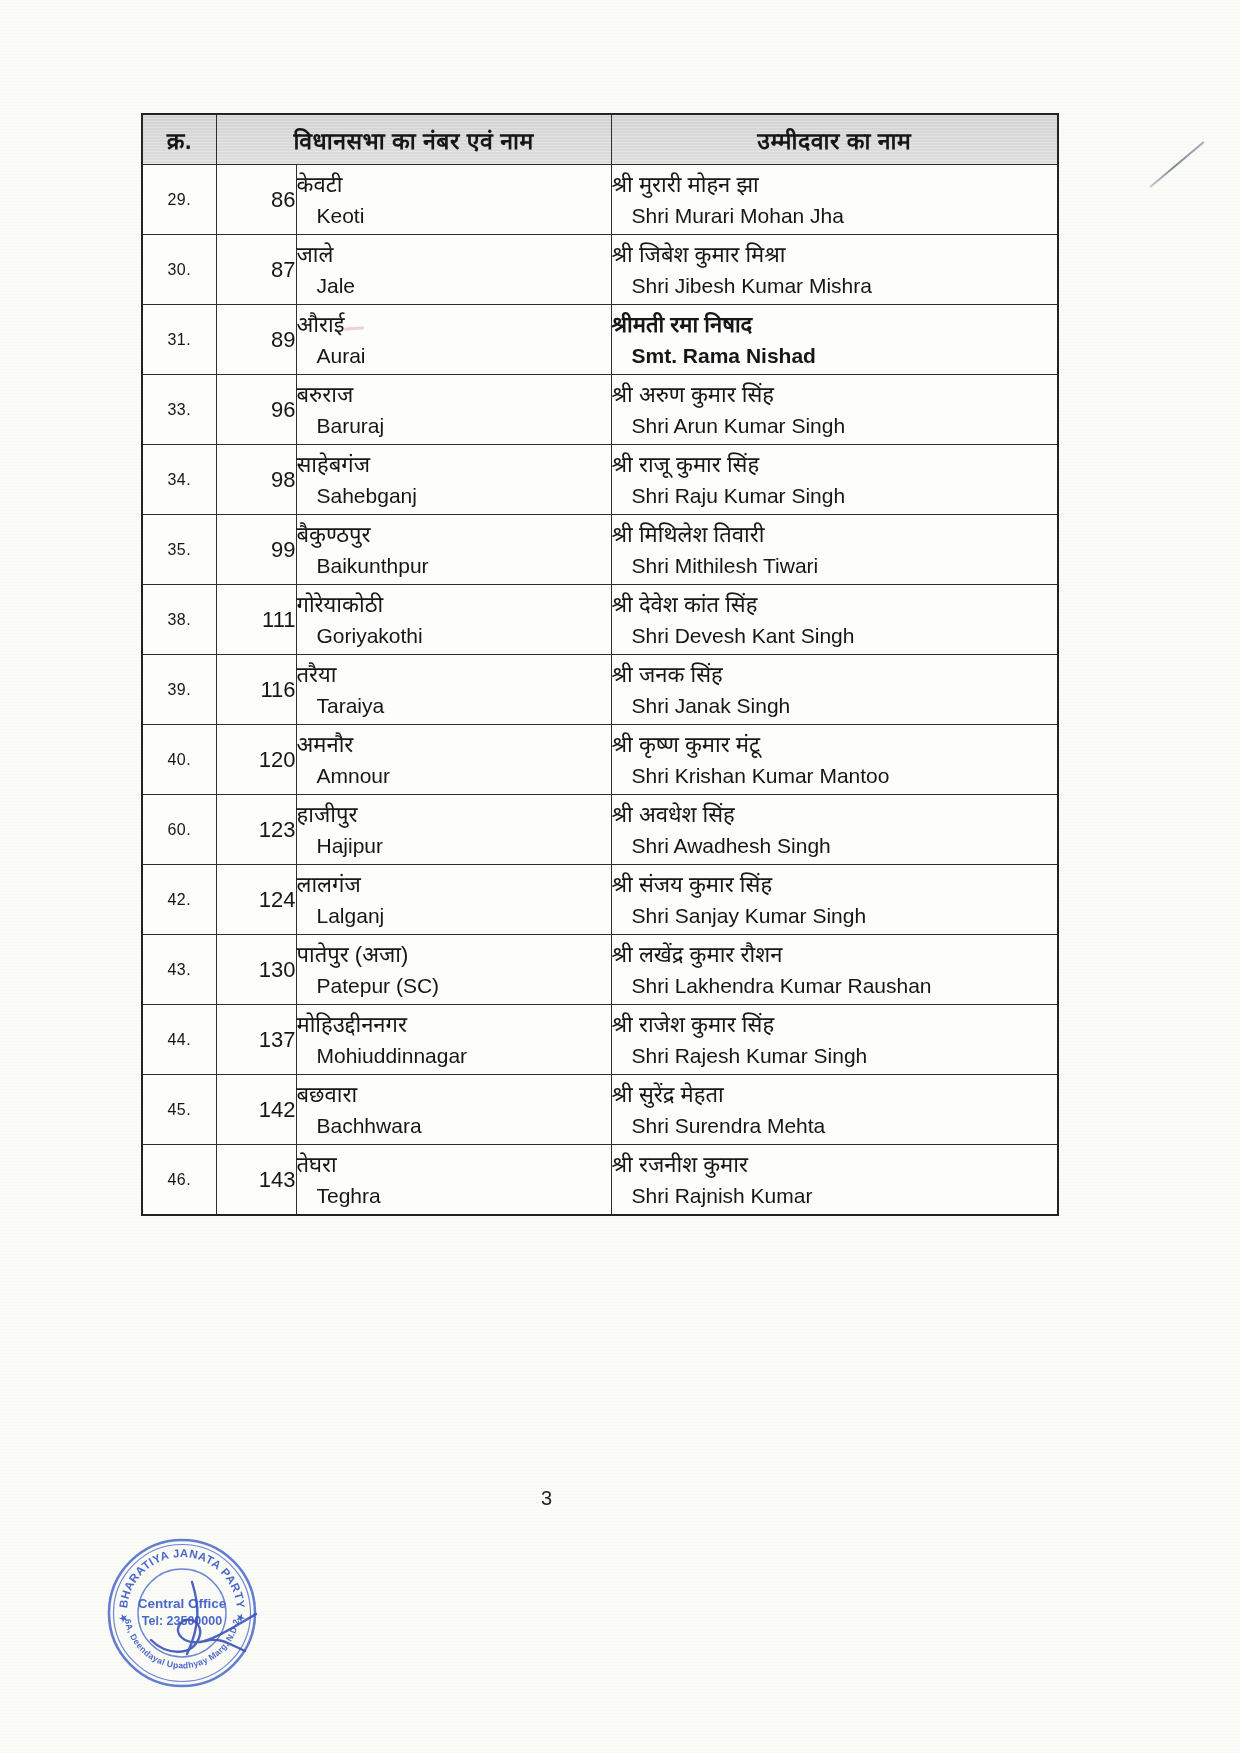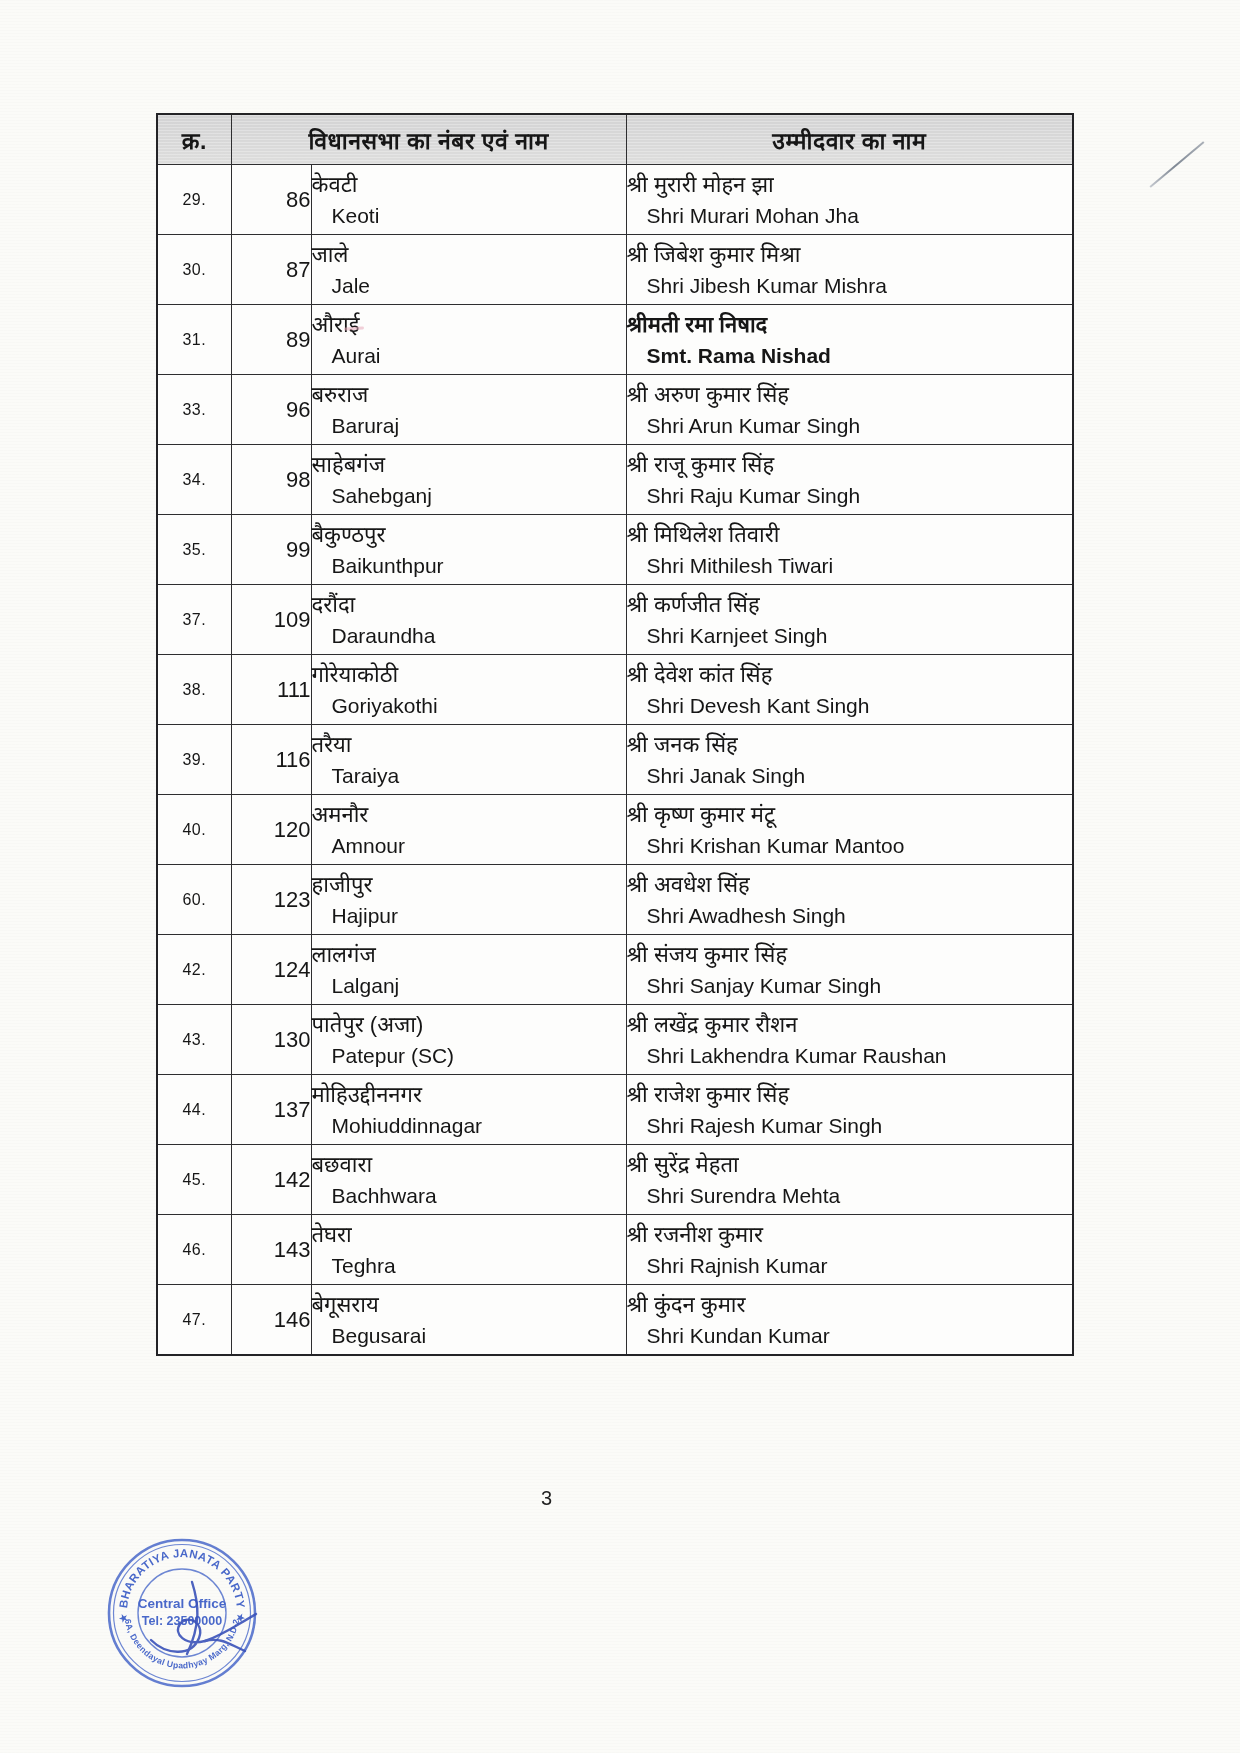--- a/index.html
+++ b/index.html
@@ -11,21 +11,21 @@
     color:#161616;
     overflow:hidden;
   }
   
   body::before{
     content:"";position:absolute;inset:0;pointer-events:none;
     background:repeating-linear-gradient(0deg, rgba(0,0,0,0.012) 0 1px, transparent 1px 3px);
   }
 
   table.roster{
-    position:absolute;left:156px;top:113px;width:916px;
+    position:absolute;left:141px;top:113px;width:916px;
     border-collapse:collapse;table-layout:fixed;
     background:#fdfdfc;
   }
   table.roster col.c-serial{width:74px;}
   table.roster col.c-num{width:80px;}
   table.roster col.c-place{width:315px;}
   table.roster col.c-cand{width:447px;}
 
   table.roster th, table.roster td{
     border:1.6px solid #2e2e30;
@@ -163,32 +163,20 @@
         <td class="place">
           <div class="hi">बैकुण्ठपुर</div>
           <div class="en">Baikunthpur</div>
         </td>
         <td class="cand">
           <div class="hi">श्री मिथिलेश तिवारी</div>
           <div class="en">Shri Mithilesh Tiwari</div>
         </td>
       </tr>
       <tr>
-        <td class="serial">37.</td>
-        <td class="num">109</td>
-        <td class="place">
-          <div class="hi">दरौंदा</div>
-          <div class="en">Daraundha</div>
-        </td>
-        <td class="cand">
-          <div class="hi">श्री कर्णजीत सिंह</div>
-          <div class="en">Shri Karnjeet Singh</div>
-        </td>
-      </tr>
-      <tr>
         <td class="serial">38.</td>
         <td class="num">111</td>
         <td class="place">
           <div class="hi">गोरेयाकोठी</div>
           <div class="en">Goriyakothi</div>
         </td>
         <td class="cand">
           <div class="hi">श्री देवेश कांत सिंह</div>
           <div class="en">Shri Devesh Kant Singh</div>
         </td>
@@ -280,32 +268,20 @@
       <tr>
         <td class="serial">46.</td>
         <td class="num">143</td>
         <td class="place">
           <div class="hi">तेघरा</div>
           <div class="en">Teghra</div>
         </td>
         <td class="cand">
           <div class="hi">श्री रजनीश कुमार</div>
           <div class="en">Shri Rajnish Kumar</div>
-        </td>
-      </tr>
-      <tr>
-        <td class="serial">47.</td>
-        <td class="num">146</td>
-        <td class="place">
-          <div class="hi">बेगूसराय</div>
-          <div class="en">Begusarai</div>
-        </td>
-        <td class="cand">
-          <div class="hi">श्री कुंदन कुमार</div>
-          <div class="en">Shri Kundan Kumar</div>
         </td>
       </tr>
     </tbody>
 </table>
 
 <div class="page-number">3</div>
 
 <div class="artifact-line"></div>
 <div class="artifact-dash"></div>
 

